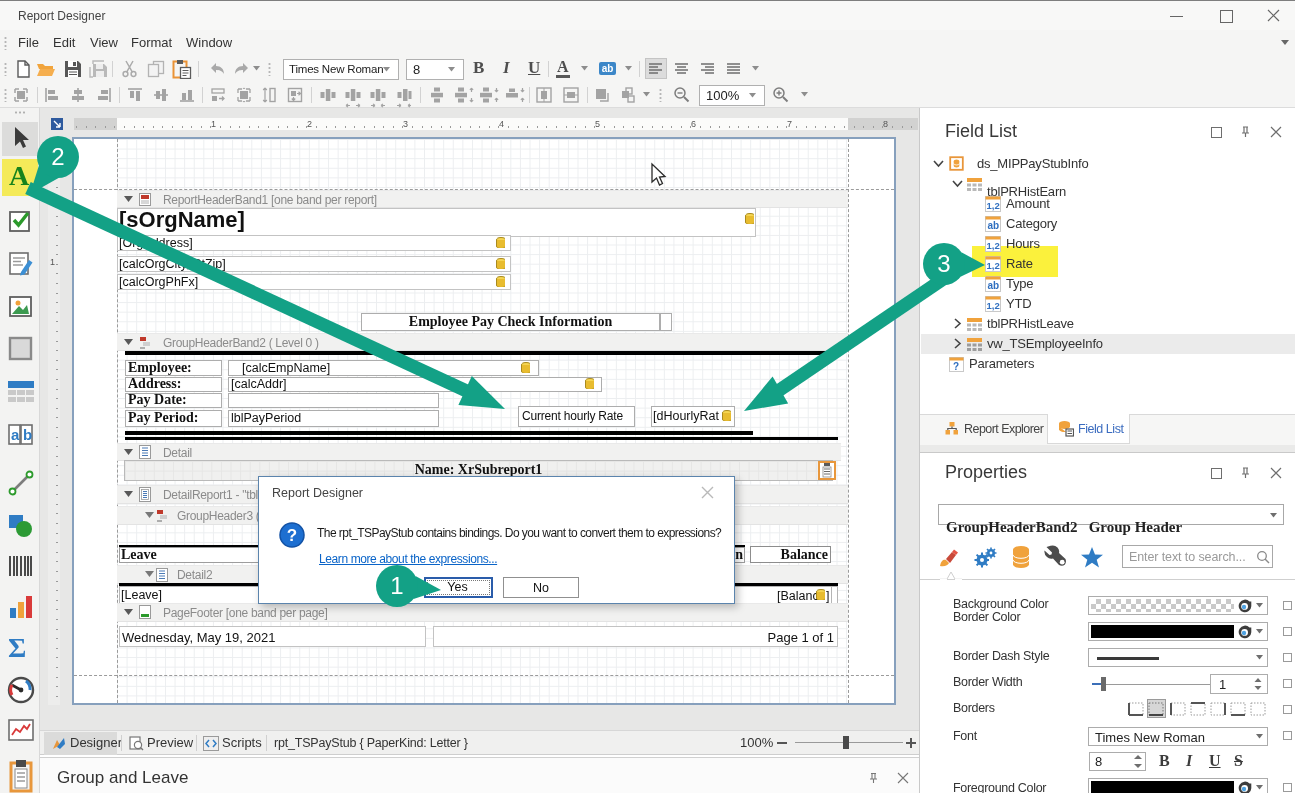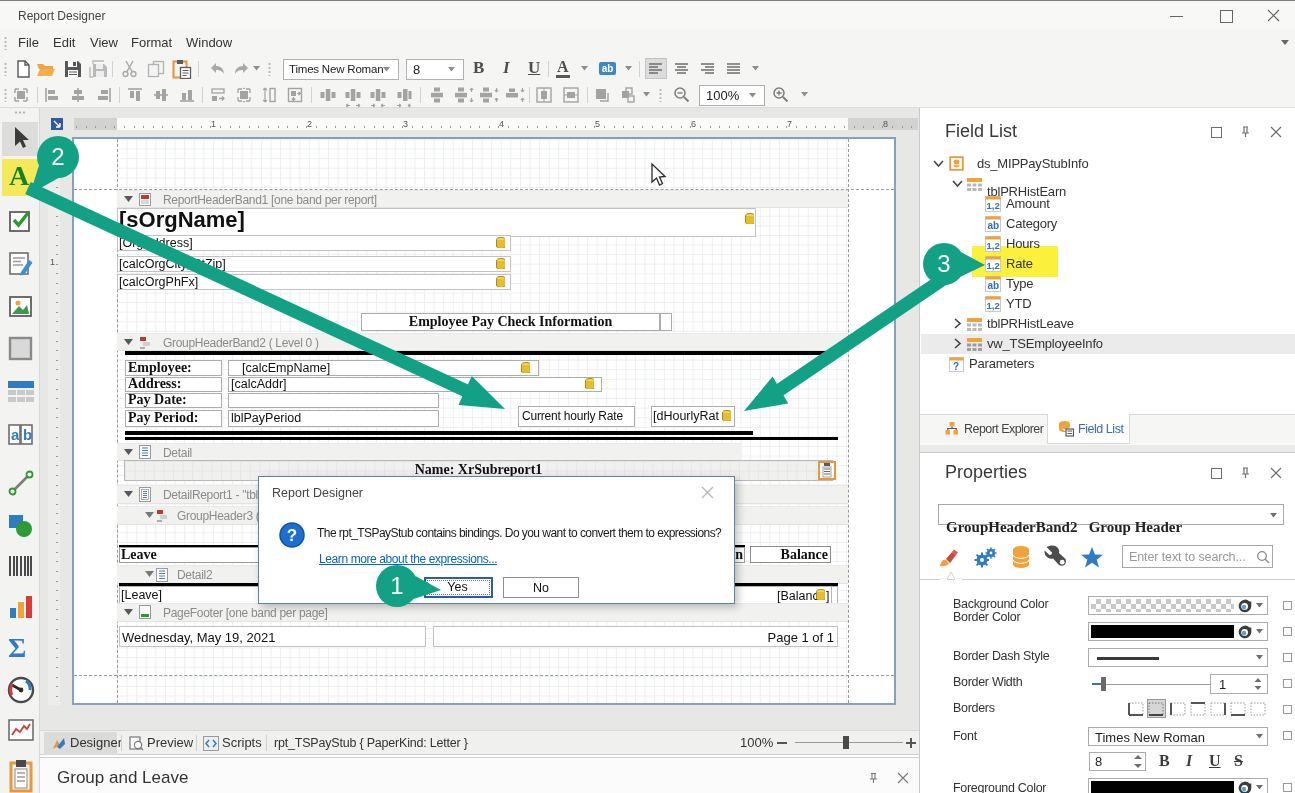--- a/index.html
+++ b/index.html
@@ -517,21 +517,21 @@
   <div class="ab" style="left:482px;top:301px;font-size:12px;letter-spacing:-0.2px;color:#111;white-space:nowrap;">Current hourly Rate</div>
   <div class="dcell" style="left:611px;top:298px;width:84px;height:21px;"></div>
   <div class="ab ftxt" style="left:613px;top:301px;">[dHourlyRat</div>
   <svg class="dbicon" style="left:682px;top:302px" width="10" height="12">
       <ellipse cx="5" cy="3" rx="4.5" ry="2.5" fill="#f5d551" stroke="#a98a1e"></ellipse>
       <path d="M0.5,3 v6 a4.5,2.5 0 0 0 9,0 v-6" fill="#e8bc2f" stroke="#a98a1e"></path>
     </svg>
   <div class="ab" style="left:85px;top:323px;width:628px;height:4px;background:#000;"></div>
   <div class="ab" style="left:85px;top:329px;width:713px;height:3px;background:#000;"></div>
 
-  <div class="ab bandstrip" style="left:77px;top:335px;width:625px;height:16px;">
+  <div class="ab bandstrip" style="left:77px;top:335px;width:724px;height:16px;">
     <svg class="ab" style="left:7px;top:5px" width="10" height="7">
         <path d="M0,0 L9,0 L4.5,6 Z" fill="#585858"></path>
       </svg>
     <svg class="ab" style="left:22px;top:1px" width="12" height="14">
         <rect x="0.5" y="0.5" width="11" height="13" fill="#fff" stroke="#9a9a9a"></rect>
         <path d="M3,3 h6 M3,5.5 h6 M3,8 h6 M3,10.5 h6" stroke="#4a7ab5" stroke-width="1.2"></path>
       </svg>
     <div class="btxt" style="left:46px;">Detail</div>
   </div>
 

